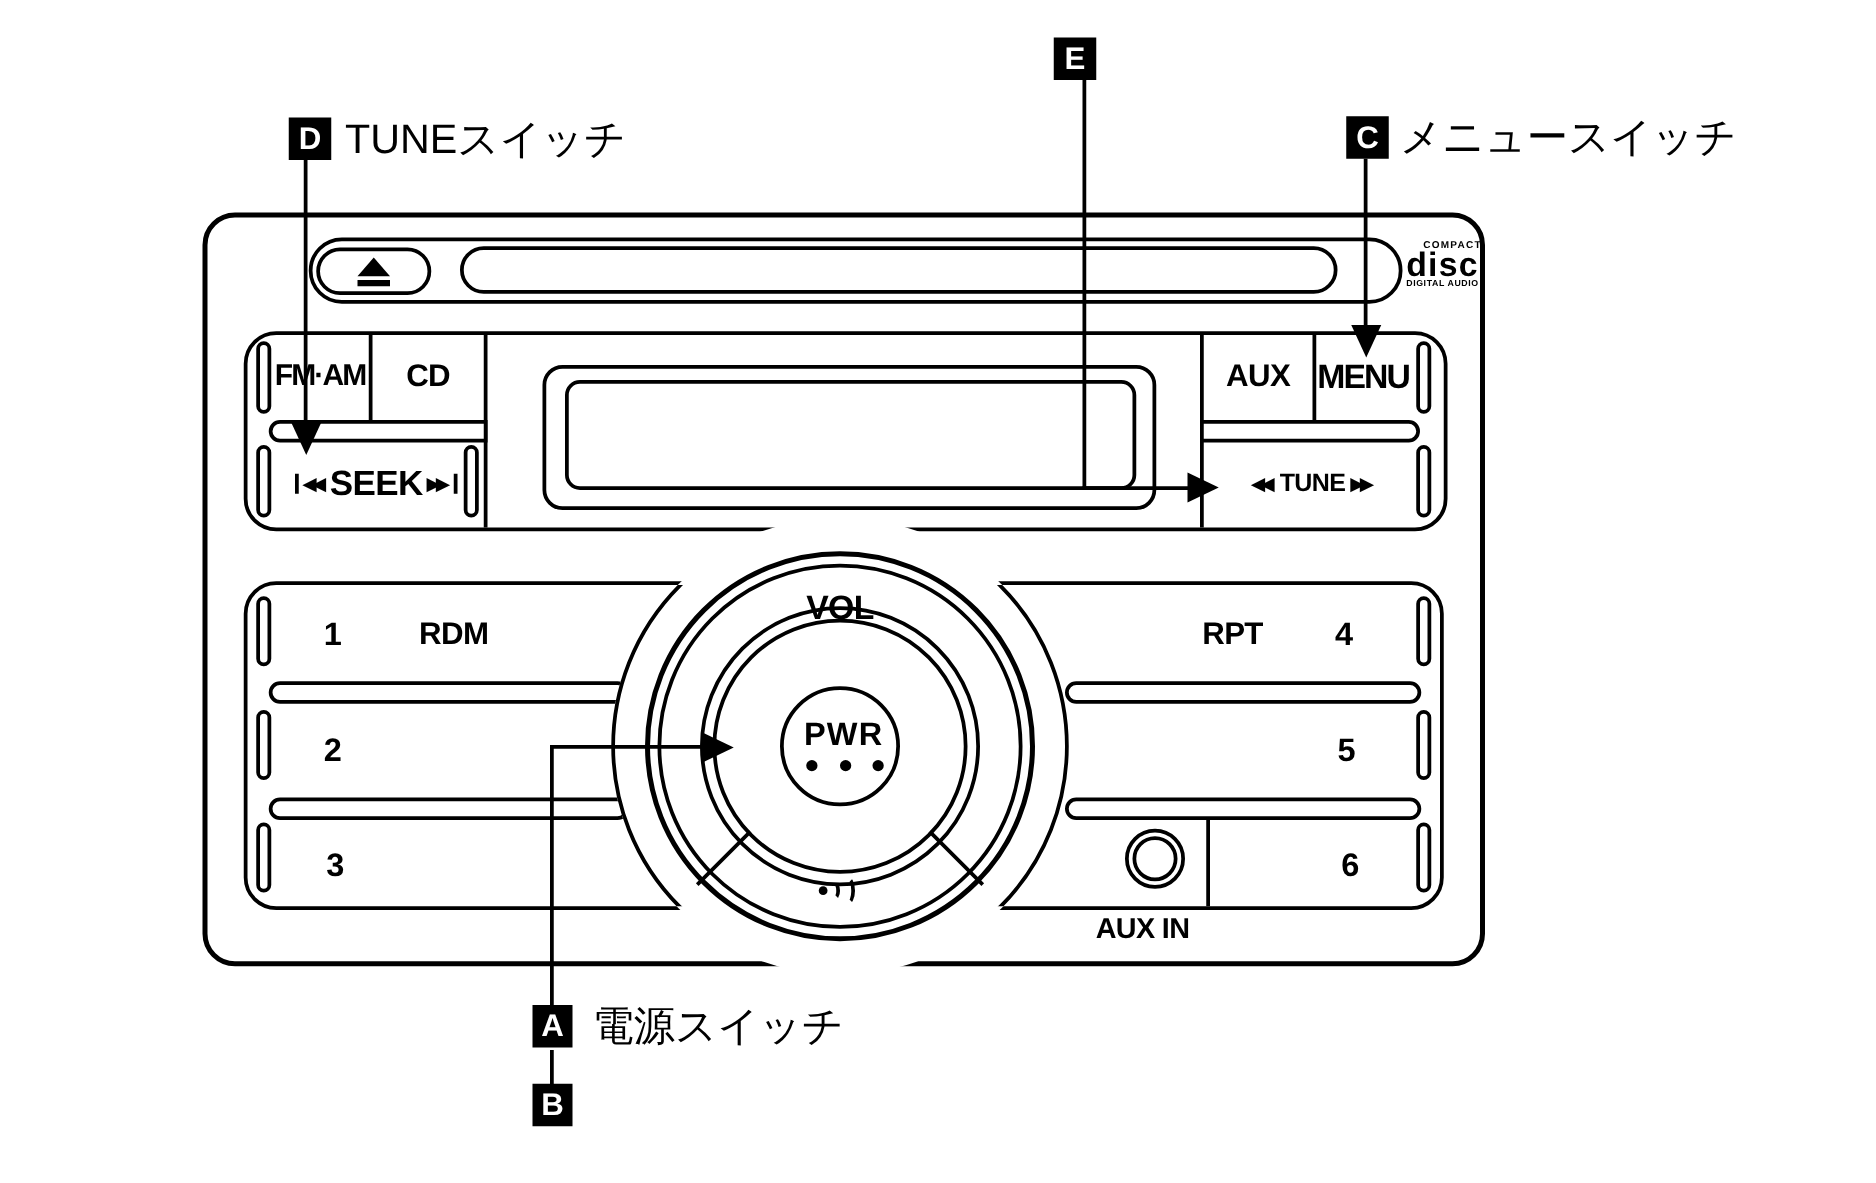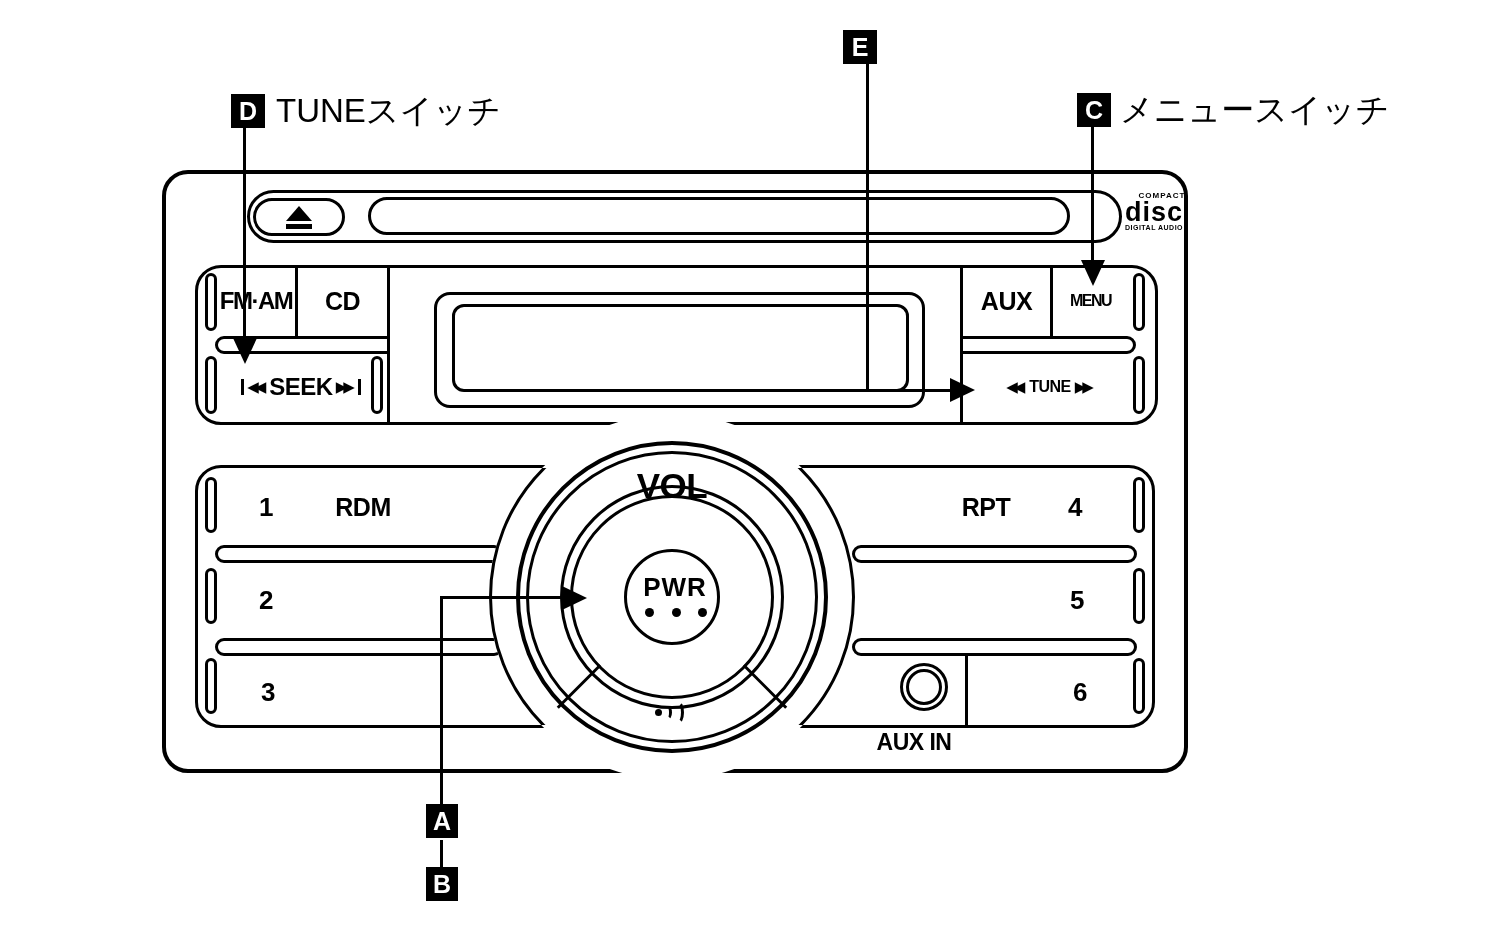--- a/index.html
+++ b/index.html
@@ -107,35 +107,35 @@
 
   <div class="abs flexc btxt" style="left:216px; top:268px; width:80px; height:66px; font-size:24px; letter-spacing:-1.5px;">
     <span>FM·AM</span>
   </div>
   <div class="abs flexc btxt" style="left:963px; top:268px; width:87px; height:66px; font-size:25px;">
     <span>AUX</span>
   </div>
   <div class="abs flexc btxt" style="left:298px; top:268px; width:89px; height:66px; font-size:25px;">
     <span>CD</span>
   </div>
-  <div class="abs flexc btxt" style="left:1053px; top:268px; width:75px; height:66px; font-size:16px; letter-spacing:-1.5px;justify-content:center;">
+  <div class="abs flexc btxt" style="left:1053px; top:268px; width:75px; height:66px; font-size:27px; letter-spacing:-1.5px;justify-content:center;">
     <span>MENU</span>
   </div>
 
   <div class="abs flexc" style="left:216px; top:356px; width:170px; height:62px; gap:3px;">
     <div class="seek-bar"></div>
     <span class="arrtxt">◀◀</span>
-    <span class="btxt" style="font-size:24px;text-align:center;">SEEK</span>
+    <span class="btxt" style="font-size:28px;text-align:center;">SEEK</span>
     <span class="arrtxt r">▶▶</span>
     <div class="seek-bar" style="margin-left:4px;"></div>
   </div>
 
   <div class="abs flexc" style="left:963px; top:356px; width:170px; height:62px; gap:4px;">
     <span class="arrtxt">◀◀</span>
-    <span class="btxt" style="font-size:16px;">TUNE</span>
+    <span class="btxt" style="font-size:20px;">TUNE</span>
     <span class="arrtxt r">▶▶</span>
   </div>
 
   <div class="box" style="left:434px; top:292px; width:491px; height:116px; border-radius:16px;"></div>
   <div class="box" style="left:452px; top:304px; width:457px; height:88px; border-radius:12px;"></div>
 
   <div class="box" style="left:195px; top:465px; width:960px; height:263px; border-radius:26px;"></div>
 
   <div class="tick bot" style="left:205px; top:477px;"></div>
   <div class="tick bot" style="left:205px; top:568px;"></div>
@@ -185,21 +185,21 @@
   <div class="abs" style="left:198px; top:468px; width:954px; height:257px; overflow:hidden;">
     <div class="circle" style="left:291px; top:-54px; width:366px; height:366px; border:3px solid #000;"></div>
   </div>
   <div class="circle" style="left:516px; top:441px; width:312px; height:312px; border:4px solid #000; background:#fff;"></div>
   <div class="circle" style="left:526px; top:451px; width:292px; height:292px; border:3px solid #000;"></div>
   <div class="circle" style="left:560px; top:485px; width:224px; height:224px; border:3px solid #000;"></div>
   <div class="circle" style="left:570px; top:495px; width:204px; height:204px; border:3px solid #000;"></div>
   <div class="circle" style="left:624px; top:549px; width:96px; height:96px; border:3px solid #000;"></div>
   <div class="line" style="left:549px; top:685px; width:60px; height:3px; transform:rotate(135deg);"></div>
   <div class="line" style="left:735px; top:685px; width:60px; height:3px; transform:rotate(45deg);"></div>
-  <div class="abs flexc btxt" style="left:632px; top:470px; width:80px; height:32px; font-size:35px;">
+  <div class="abs flexc btxt" style="left:632px; top:470px; width:80px; height:32px; font-size:27px;">
     <span>VOL</span>
   </div>
   <div class="abs flexc btxt" style="left:635px; top:572px; width:80px; height:30px; font-size:26px; letter-spacing:1px;">
     <span>PWR</span>
   </div>
   <div class="pwr-dots" style="left:645px; top:606px; width:62px; height:12px;">
     <span></span>
       <span></span>
       <span></span>
   </div>
@@ -234,18 +234,19 @@
   <div class="callout-text" style="left:276px; top:90px;">TUNEスイッチ</div>
 
   <div class="callout-box" style="left:1077px; top:93px;">
     <span>C</span>
     </div>
   <div class="callout-text" style="left:1120px; top:89px;">メニュースイッチ</div>
 
   <div class="callout-box" style="left:426px; top:804px; width:32px;">
     <span>A</span>
     </div>
+  <div class="callout-text" style="left:474px; top:800px;">電源スイッチ</div>
 
   <div class="callout-box" style="left:426px; top:867px; width:32px;">
     <span>B</span>
     </div>
 
 </div>
 
 </body></html>

